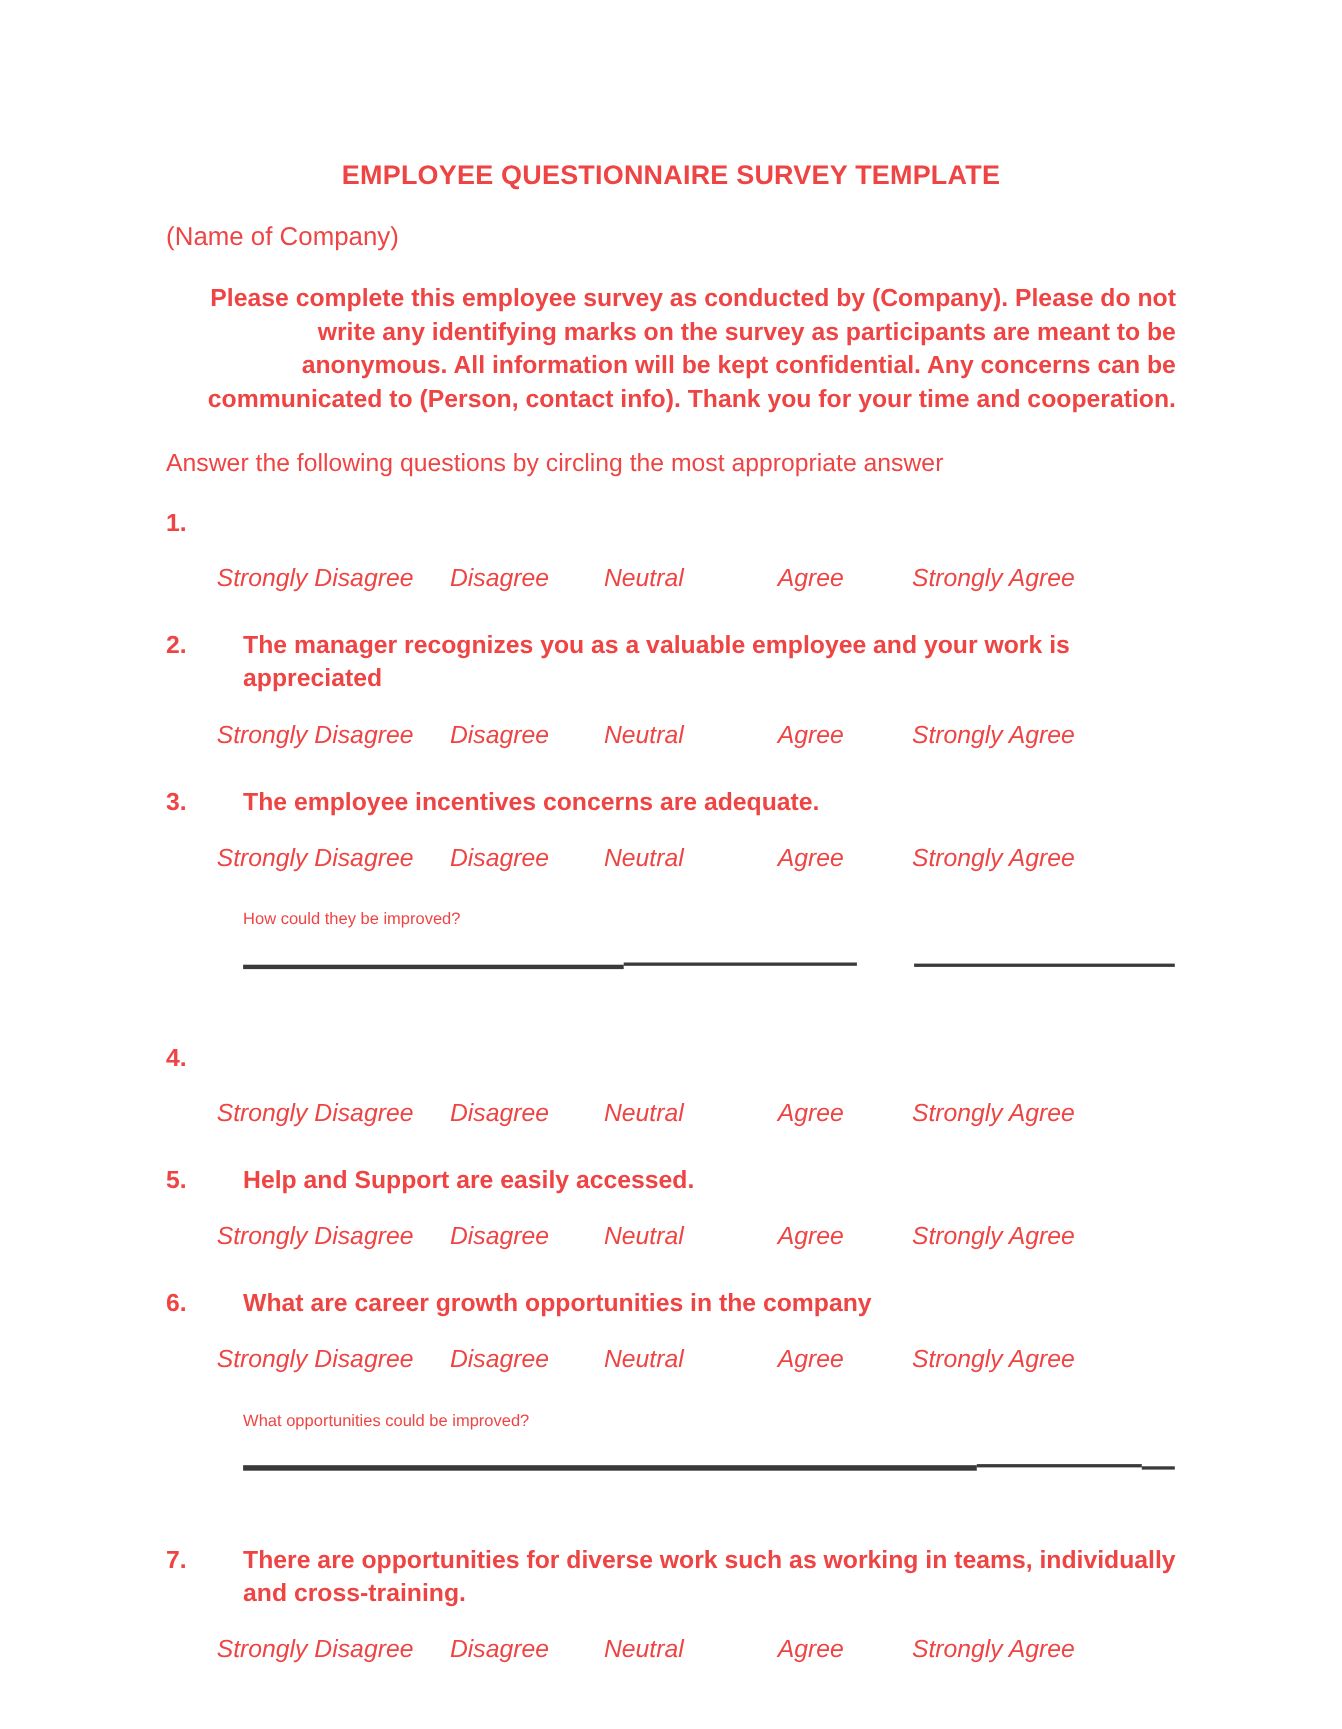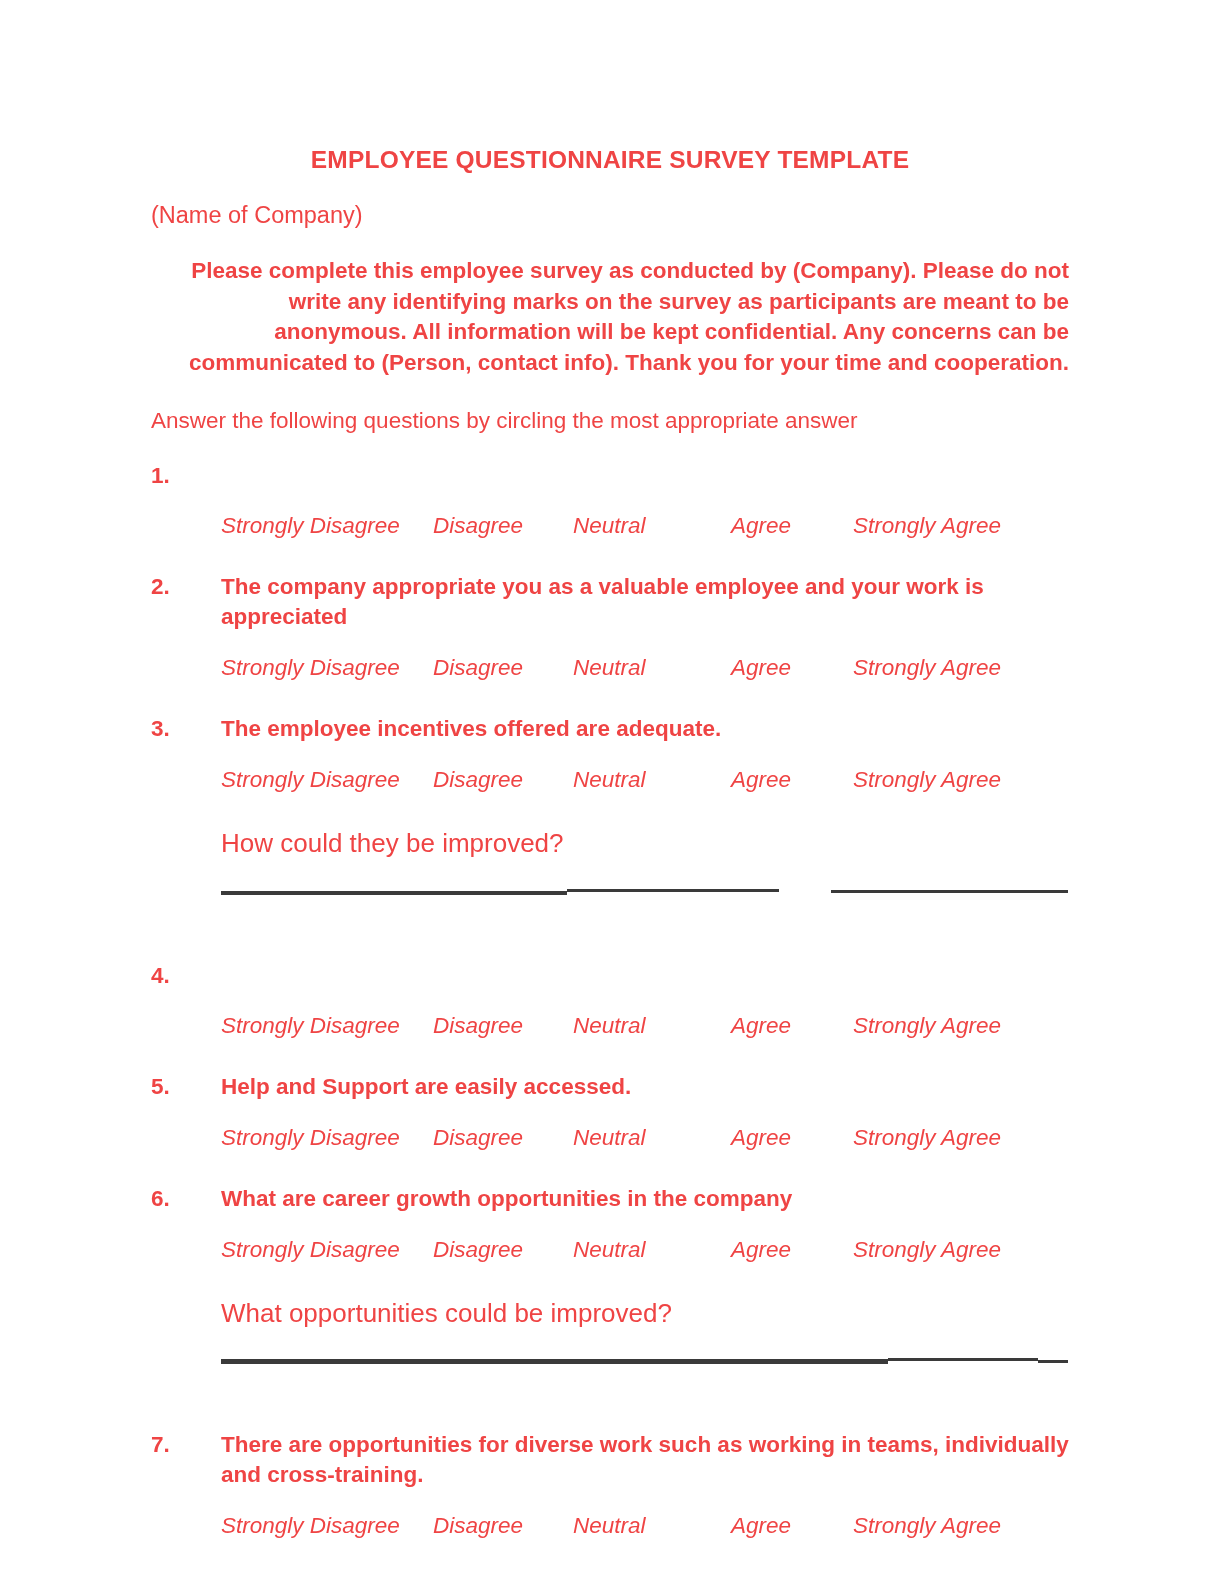--- a/index.html
+++ b/index.html
@@ -92,40 +92,40 @@
     font-weight: bold;
     font-size: 22.5px;
     line-height: 1.33;
   }
 
   
   .scale-row {
     position: relative;
     height: 34px;
     padding-top: 22px;
-    margin-left: 70px;
+    margin-left: 46px;
   }
   .scale-opt {
     position: absolute;
     top: 22px;
     font-style: italic;
     font-size: 22.5px;
     line-height: 1.2;
     white-space: nowrap;
   }
   .scale-opt.o0 { left: 0px; }
   .scale-opt.o1 { left: 212px; }
   .scale-opt.o2 { left: 352px; }
   .scale-opt.o3 { left: 510px; }
   .scale-opt.o4 { left: 632px; }
 
   
   .followup {
     margin-left: 70px;
-    font-size: 26px;
+    font-size: 15px;
     padding-top: 27px;
     line-height: 1.25;
   }
   .answer-rule {
     position: relative;
     margin-left: 70px;
     height: 8px;
     margin-top: 29px;
   }
   .answer-rule span {
@@ -170,35 +170,35 @@
           <span class="scale-opt o1">Disagree</span>
           <span class="scale-opt o2">Neutral</span>
           <span class="scale-opt o3">Agree</span>
           <span class="scale-opt o4">Strongly Agree</span>
         </div>
       </li>
 
       <li class="question-block">
         <div class="q-row">
           <div class="q-num">2.</div>
-          <div class="q-text">The company appropriate you as a valuable employee and your work is appreciated</div>
+          <div class="q-text">The manager recognizes you as a valuable employee and your work is appreciated</div>
         </div>
         <div class="scale-row">
           <span class="scale-opt o0">Strongly Disagree</span>
           <span class="scale-opt o1">Disagree</span>
           <span class="scale-opt o2">Neutral</span>
           <span class="scale-opt o3">Agree</span>
           <span class="scale-opt o4">Strongly Agree</span>
         </div>
       </li>
 
       <li class="question-block">
         <div class="q-row">
           <div class="q-num">3.</div>
-          <div class="q-text">The employee incentives offered are adequate.</div>
+          <div class="q-text">The employee incentives concerns are adequate.</div>
         </div>
         <div class="scale-row">
           <span class="scale-opt o0">Strongly Disagree</span>
           <span class="scale-opt o1">Disagree</span>
           <span class="scale-opt o2">Neutral</span>
           <span class="scale-opt o3">Agree</span>
           <span class="scale-opt o4">Strongly Agree</span>
         </div>
         <div class="followup">How could they be improved?</div>
         <div class="answer-rule rule-a">

